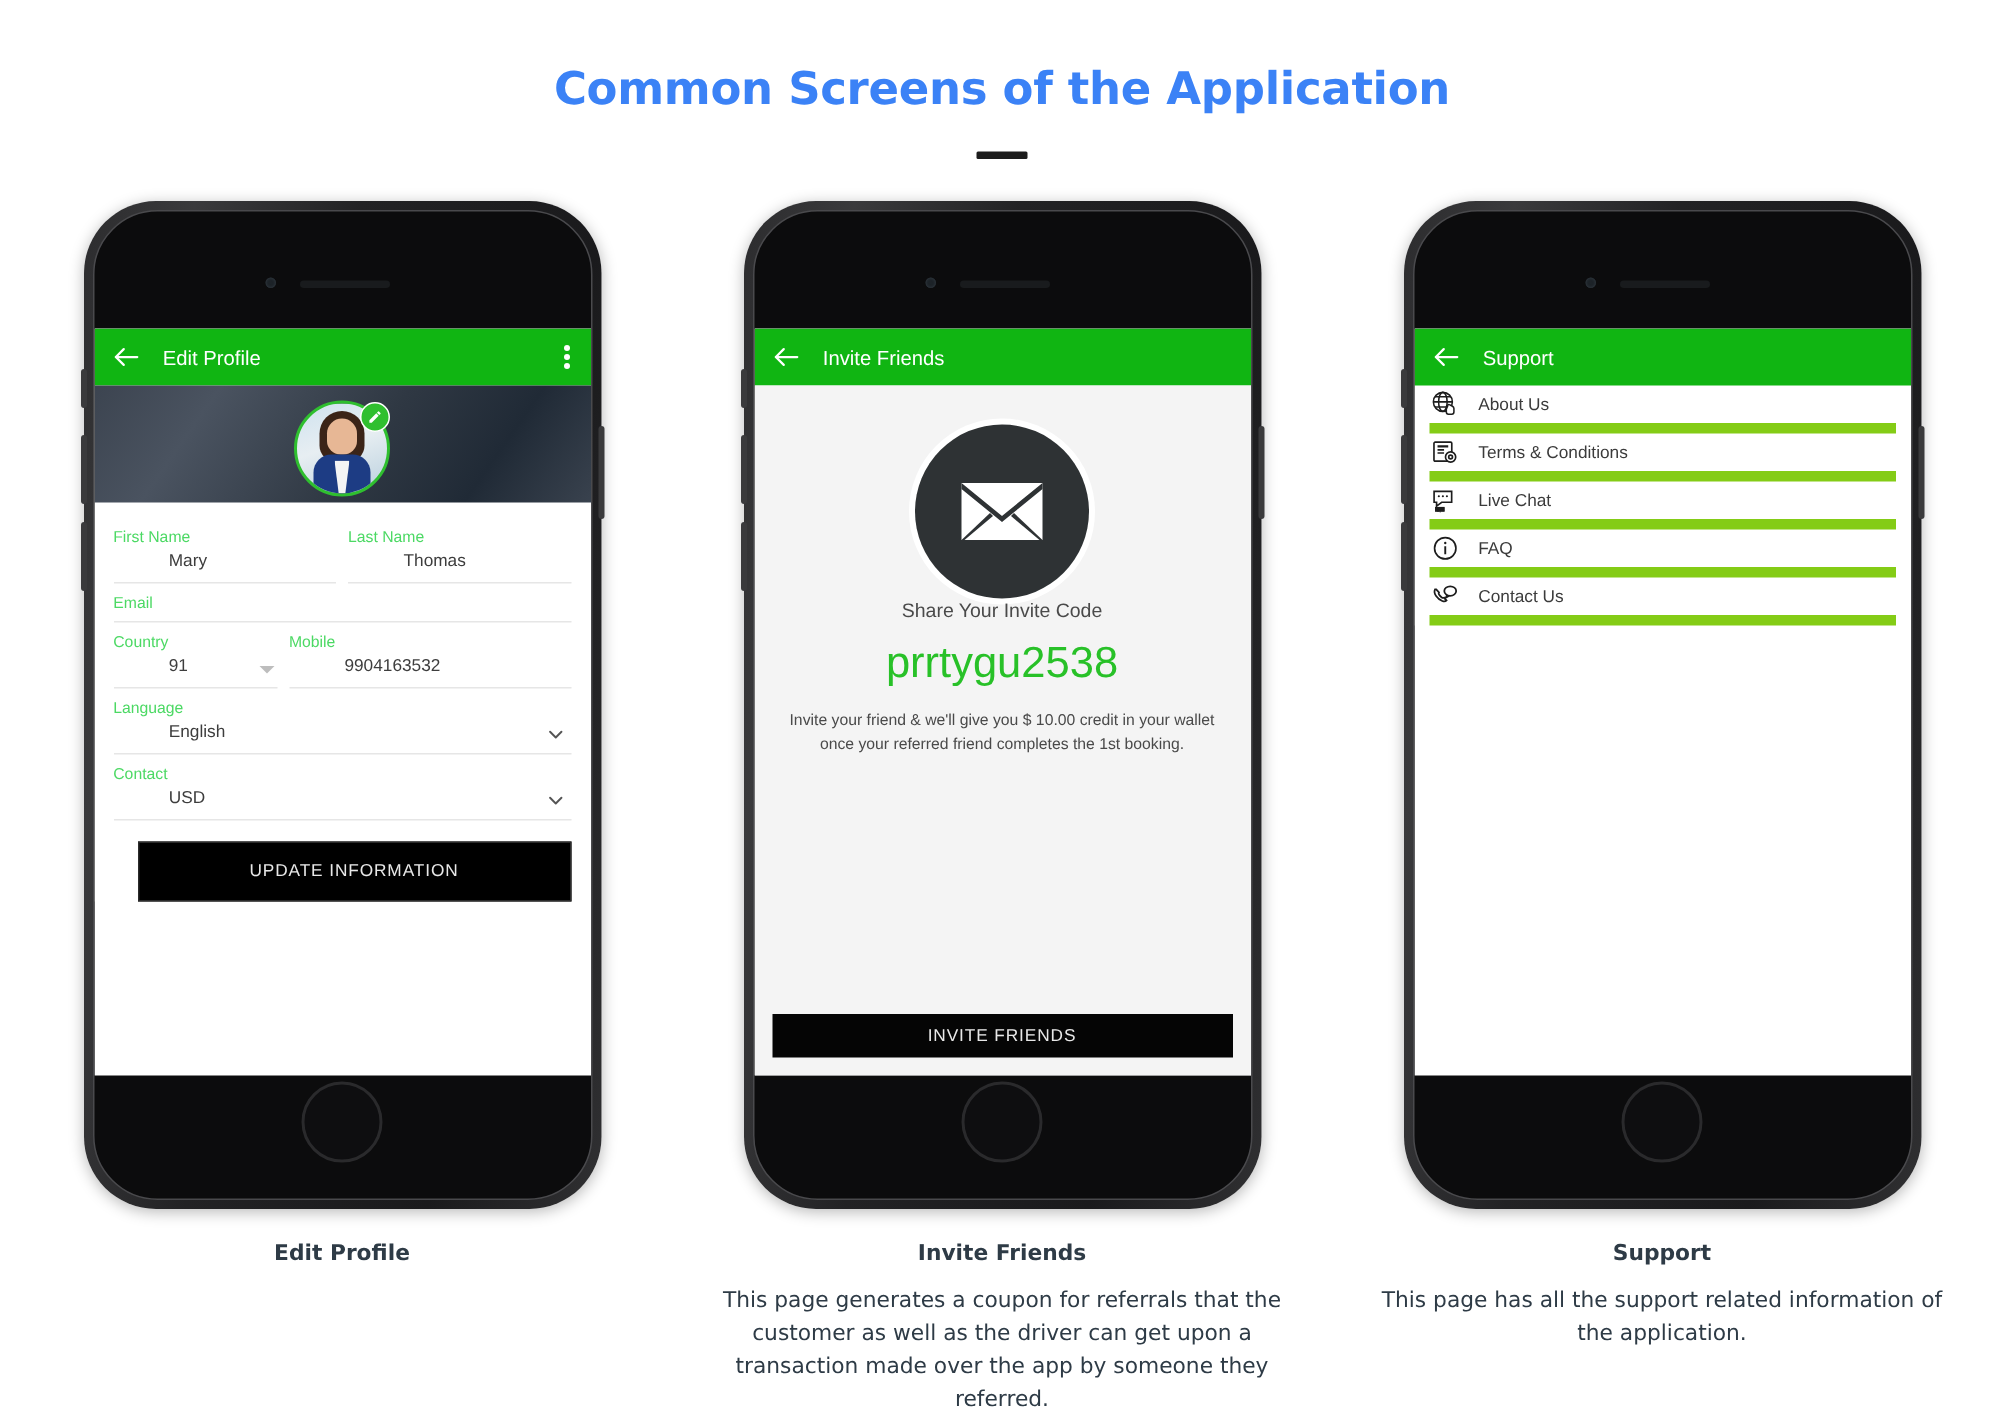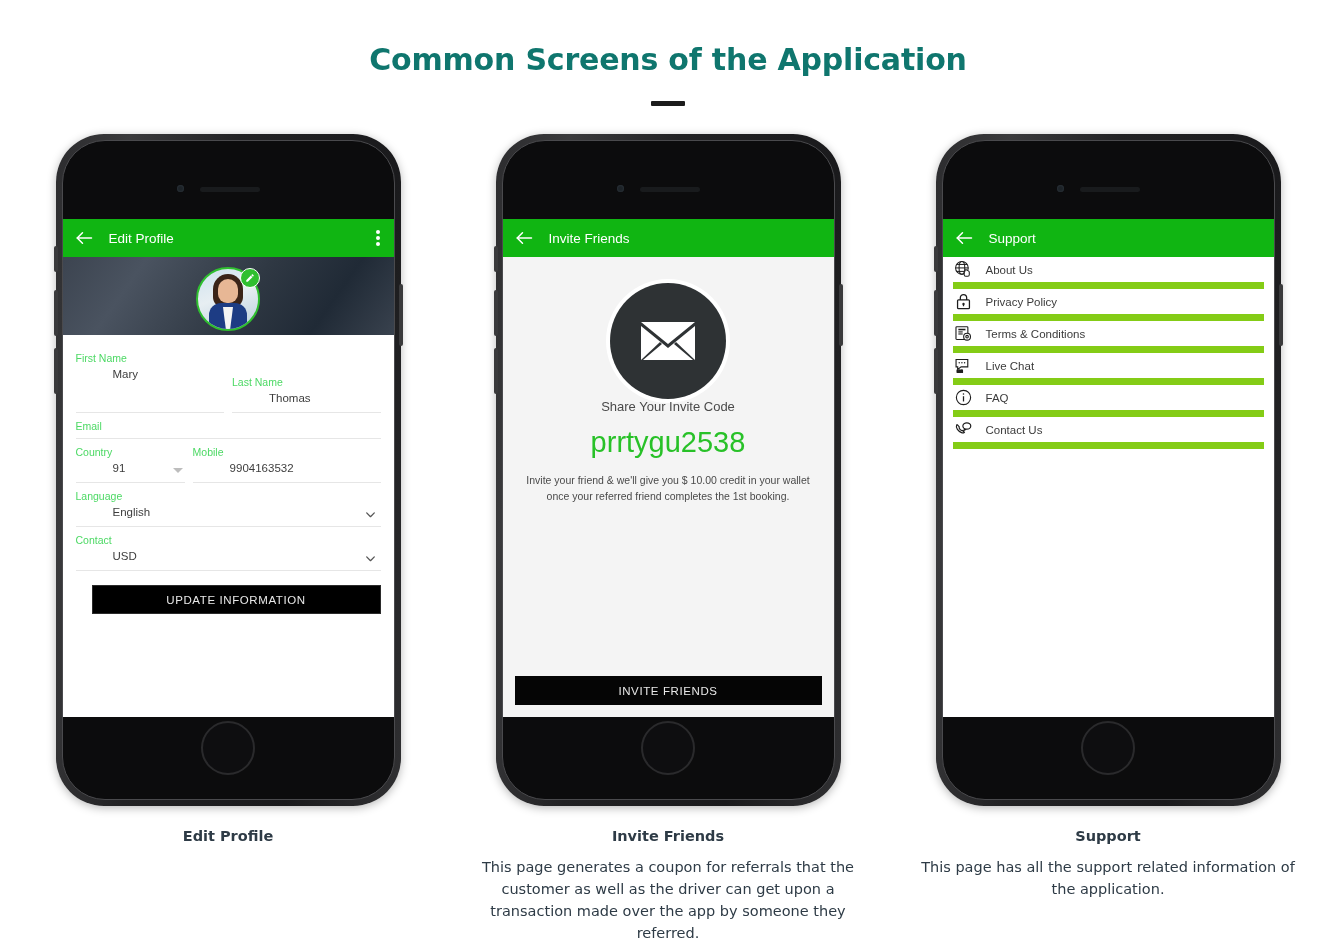--- a/index.html
+++ b/index.html
@@ -11,21 +11,21 @@
     font-family: "Liberation Sans", sans-serif;
     overflow: hidden;
     position: relative;
   }
 
   
   .page-title {
     text-align: center;
     font-size: 30px;
     font-weight: bold;
-    color: #0f766e;
+    color: #3b82f6;
     letter-spacing: -0.2px;
     padding-top: 42px;
     font-family: "DejaVu Sans", sans-serif;
   }
   .title-rule {
     width: 34px;
     height: 5px;
     background: #1c1c1c;
     margin: 24px auto 0 auto;
     border-radius: 1px;
@@ -212,21 +212,21 @@
 
   .form { padding: 10px 13px 0 13px; background:#fff; }
   .frow { display: flex; }
   .field {
     border-bottom: 1px solid #e6e6e6;
     padding: 6px 0 5px 0;
     position: relative;
   }
   .field.full { width: 100%; }
   .field.half { width: 50%; }
-  .field.half + .field.half { margin-left: 8px; margin-top: 24px; }
+  .field.half + .field.half { margin-left: 8px; }
   .field.small { width: 36%; }
   .field.wide  { width: 62%; margin-left: 8px; }
   .flabel {
     color: #4cd964;
     font-size: 10.5px;
     line-height: 14px;
   }
   .fvalue {
     color: #3d3d3d;
     font-size: 11.5px;
@@ -242,21 +242,21 @@
     border-right: 5px solid transparent;
     border-top: 5px solid #bdbdbd;
   }
   .chev {
     position: absolute;
     right: 4px; bottom: 6px;
     width: 13px; height: 13px;
   }
   .cta {
     margin: 14px 0 0 16px;
-    height: 29px;
+    height: 40px;
     background: #000000;
     color: #e8e8e8;
     font-size: 11.5px;
     letter-spacing: 0.6px;
     display: flex;
     align-items: center;
     justify-content: center;
     border: 1px solid #2b2b2b;
   }
 
@@ -540,31 +540,20 @@
                   <ellipse cx="10" cy="10" rx="3.6" ry="8"></ellipse>
                   <line x1="2" y1="10" x2="18" y2="10"></line>
                   <line x1="3.4" y1="5.6" x2="16.6" y2="5.6"></line>
                   <line x1="3.4" y1="14.4" x2="16.6" y2="14.4"></line>
                   <path d="M14 13.5c0-1 .8-1.6 1.5-1.2l2.6 1.4c.8.4 1.2 1 1.2 1.9v3c0 1-.8 1.8-1.8 1.8h-2.8c-1 0-1.8-.8-1.8-1.8v-2.4z" fill="#ffffff"></path>
                 </svg>
               </span>
               <span class="si-label">About Us</span>
             </div>
 
-            <div class="support-item">
-              <span class="si-icon">
-                <svg viewBox="0 0 24 24" fill="none" stroke="#1d1d1d" stroke-width="1.6">
-                  <rect x="4.5" y="10" width="15" height="11" rx="1.2"></rect>
-                  <path d="M8 10V7.2a4 4 0 0 1 8 0V10"></path>
-                  <circle cx="12" cy="15" r="1.5" fill="#1d1d1d" stroke="none"></circle>
-                  <line x1="12" y1="15.8" x2="12" y2="18"></line>
-                </svg>
-              </span>
-              <span class="si-label">Privacy Policy</span>
-            </div>
 
             <div class="support-item">
               <span class="si-icon">
                 <svg viewBox="0 0 24 24" fill="none" stroke="#1d1d1d" stroke-width="1.4">
                   <rect x="2.5" y="3.5" width="15" height="16" rx="1"></rect>
                   <line x1="5.5" y1="7" x2="14.5" y2="7" stroke-width="2"></line>
                   <line x1="5.5" y1="10" x2="11" y2="10"></line>
                   <line x1="5.5" y1="12.6" x2="11" y2="12.6"></line>
                   <circle cx="16.5" cy="16" r="4.3" fill="#ffffff"></circle>
                   <circle cx="16.5" cy="16" r="1.6"></circle>

